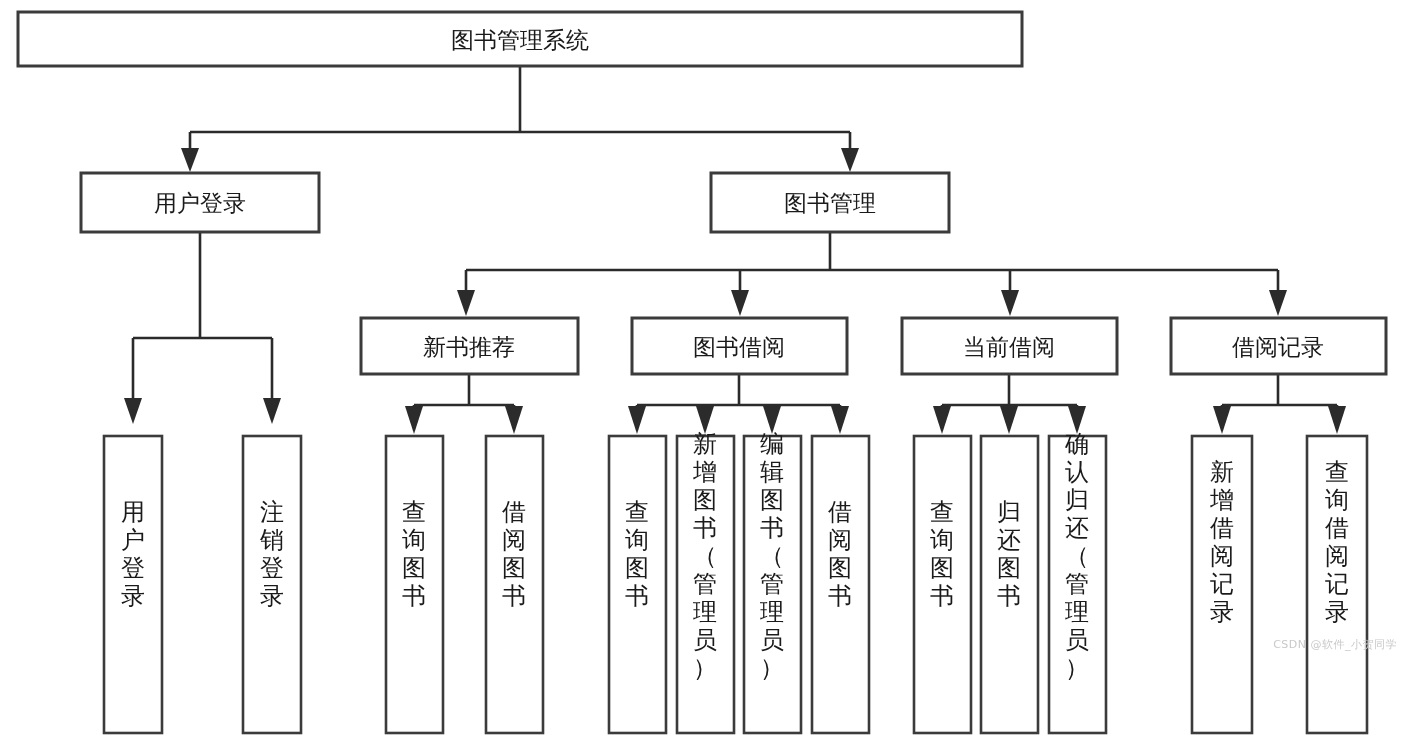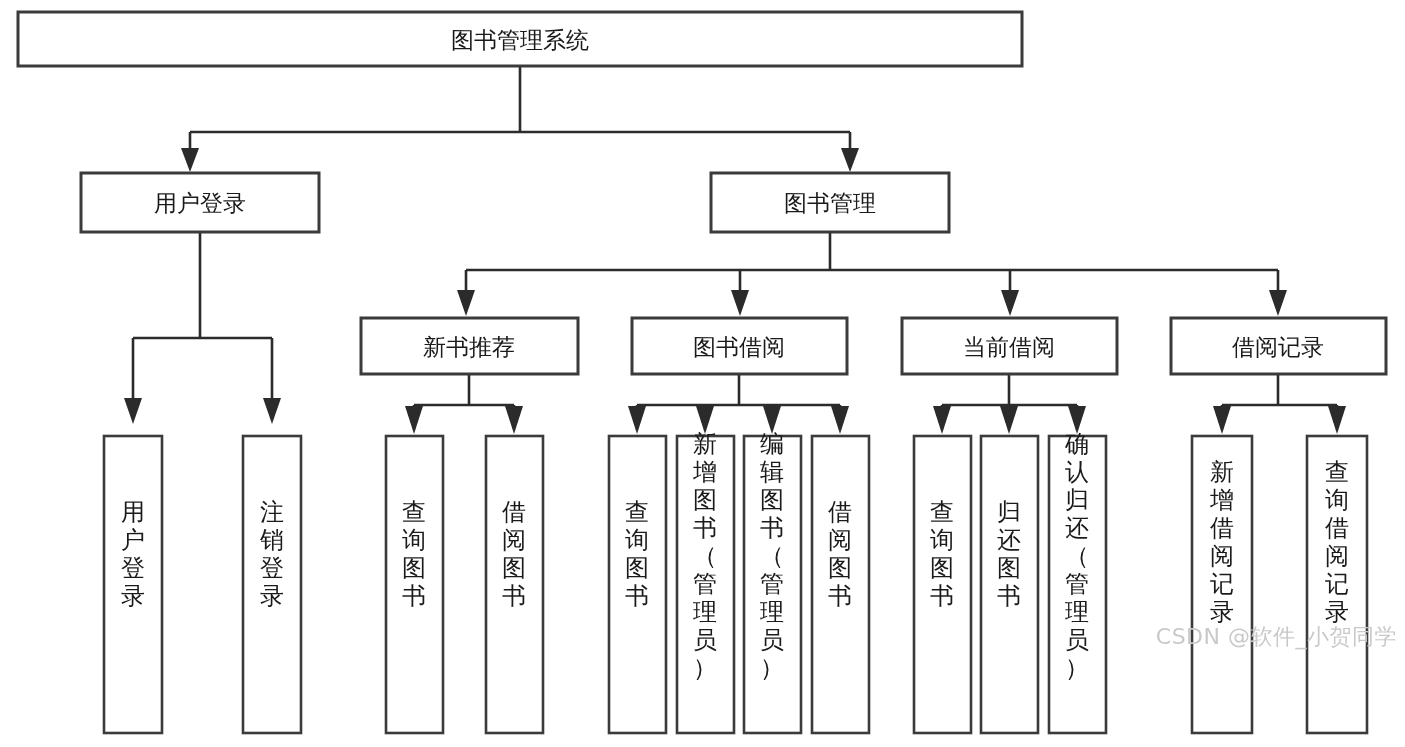--- a/index.html
+++ b/index.html
@@ -60,21 +60,21 @@
   .vert-label {
     font-size: 24px;
     fill: #1a1a1a;
     font-family: "DejaVu Sans", "Liberation Sans", sans-serif;
     text-anchor: middle;
   }
   .watermark {
     position: absolute;
     right: 8px;
     bottom: 6px;
-    font-size: 22px;
+    font-size: 11px;
     color: #c9c9c9;
     font-family: "DejaVu Sans", "Liberation Sans", sans-serif;
     letter-spacing: 0.5px;
     white-space: nowrap;
     user-select: none;
     margin-top: 31px;
   }
 </style>
 </head>
 <body>

